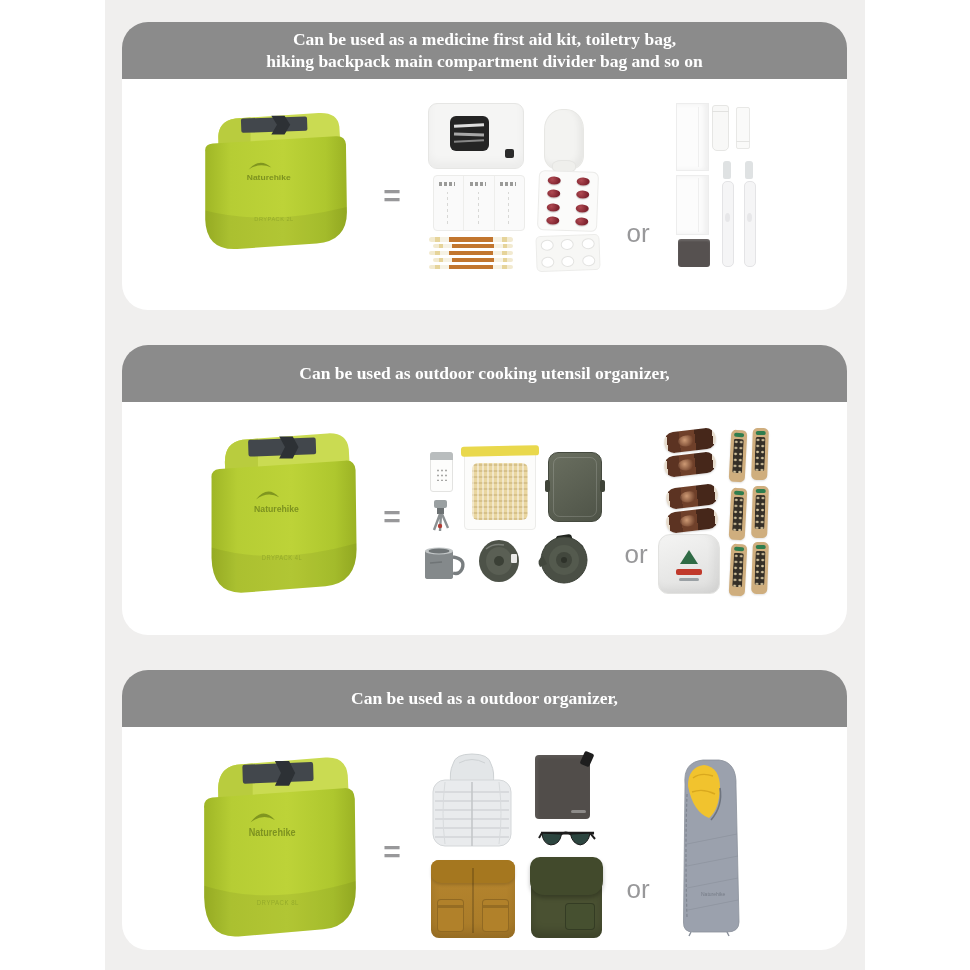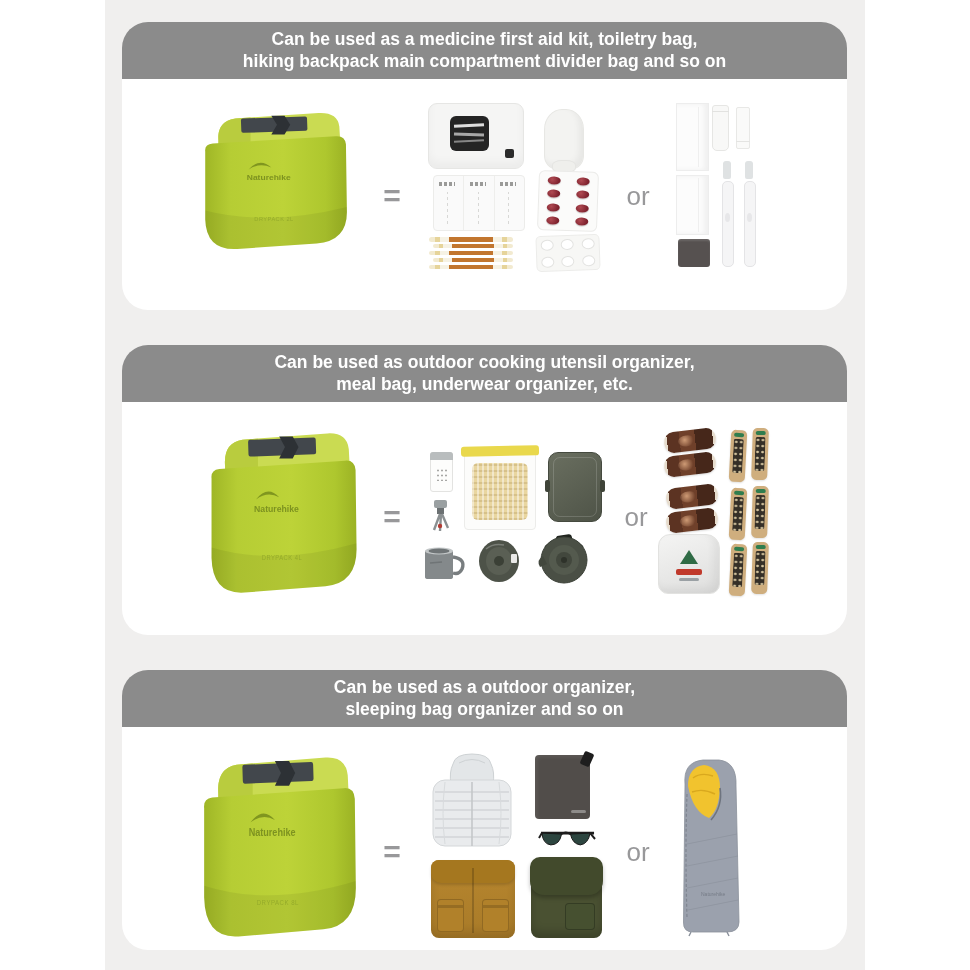--- a/index.html
+++ b/index.html
@@ -8,25 +8,25 @@
   .abs{position:absolute;}
   
   .strip{position:absolute;left:105px;top:0;width:760px;height:970px;background:#f0efee;}
   
   .card{position:absolute;left:122px;width:725px;}
   .card-header{height:57px;background:#8b8b8b;border-radius:26px 26px 0 0;
                display:flex;align-items:center;}
   .pill{margin-left:34px;background:#3a3a3a;color:#fff;font-size:24px;font-weight:bold;
         padding:5px 24px 7px;border-radius:24px;white-space:nowrap;letter-spacing:.3px;}
   .desc{flex:1;text-align:center;color:#fff;font-size:17.5px;line-height:1.22;
-        font-weight:600;padding:0 6px;}
+        font-weight:600;padding:0 6px;font-family:Liberation Serif, serif;}
   .card-body{background:#fff;border-radius:0 0 26px 26px;position:relative;}
   .sym{position:absolute;color:#98989a;font-weight:600;}
   .sym.eq{font-size:30px;}
-  .sym.or{font-size:26px;font-weight:500;}
+  .sym.or{font-size:26px;font-weight:500;margin-top:37px;}
 
   
   .towel{background:#fcfcfc;border:1px solid #ededed;box-shadow:inset -4px 0 5px rgba(0,0,0,.05);}
   .towel::before{content:"";position:absolute;right:30%;top:4%;bottom:4%;width:1px;background:#efefef;}
   .dark-towel{background:#565150;border-radius:3px;box-shadow:inset 0 2px 2px rgba(255,255,255,.12);}
 
   
   .wipes{background:#f5f5f4;border:1px solid #e6e6e4;border-radius:9px;box-shadow:inset 0 -6px 8px rgba(0,0,0,.04);}
   .wipes .label{position:absolute;left:22%;top:18%;width:42%;height:56%;background:#242424;border-radius:6px;}
   .wipes .label i{position:absolute;left:12%;top:24%;width:76%;height:3px;background:#fff;opacity:.85;transform:rotate(-3deg);}
@@ -224,21 +224,20 @@
         </div>
     </div>
     <div class="abs dark-towel" style="left:556px;top:160px;width:32px;height:28px;"></div>
   </div>
 </section>
 
 <section class="card" style="top:345px;">
   <div class="card-header">
     <div class="desc">
       <div>Can be used as outdoor cooking utensil organizer,</div>
-      <div>meal bag, underwear organizer, etc.</div>
     </div>
   </div>
   <div class="card-body" style="height:233px;">
 
     <svg class="abs" style="left:76px;top:22px;" width="174" height="178" viewBox="0 0 180 170" preserveAspectRatio="none">
       <defs>
         <linearGradient id="g2" x1="0" y1="0" x2="1" y2="0">
           <stop offset="0" stop-color="#9fb626"></stop>
             <stop offset=".18" stop-color="#b6cd34"></stop>
           <stop offset=".55" stop-color="#bdd338"></stop>
@@ -319,21 +318,20 @@
       <div class="tag"></div>
       <div class="tag2"></div>
     </div>
   </div>
 </section>
 
 <section class="card" style="top:670px;">
   <div class="card-header">
     <div class="desc">
       <div>Can be used as a outdoor organizer,</div>
-      <div>sleeping bag organizer and so on</div>
     </div>
   </div>
   <div class="card-body" style="height:223px;">
 
     <svg class="abs" style="left:68px;top:20px;" width="182" height="200" viewBox="0 0 180 170" preserveAspectRatio="none">
       <defs>
         <linearGradient id="g3" x1="0" y1="0" x2="1" y2="0">
           <stop offset="0" stop-color="#9fb626"></stop>
             <stop offset=".18" stop-color="#b6cd34"></stop>
           <stop offset=".55" stop-color="#bdd338"></stop>

